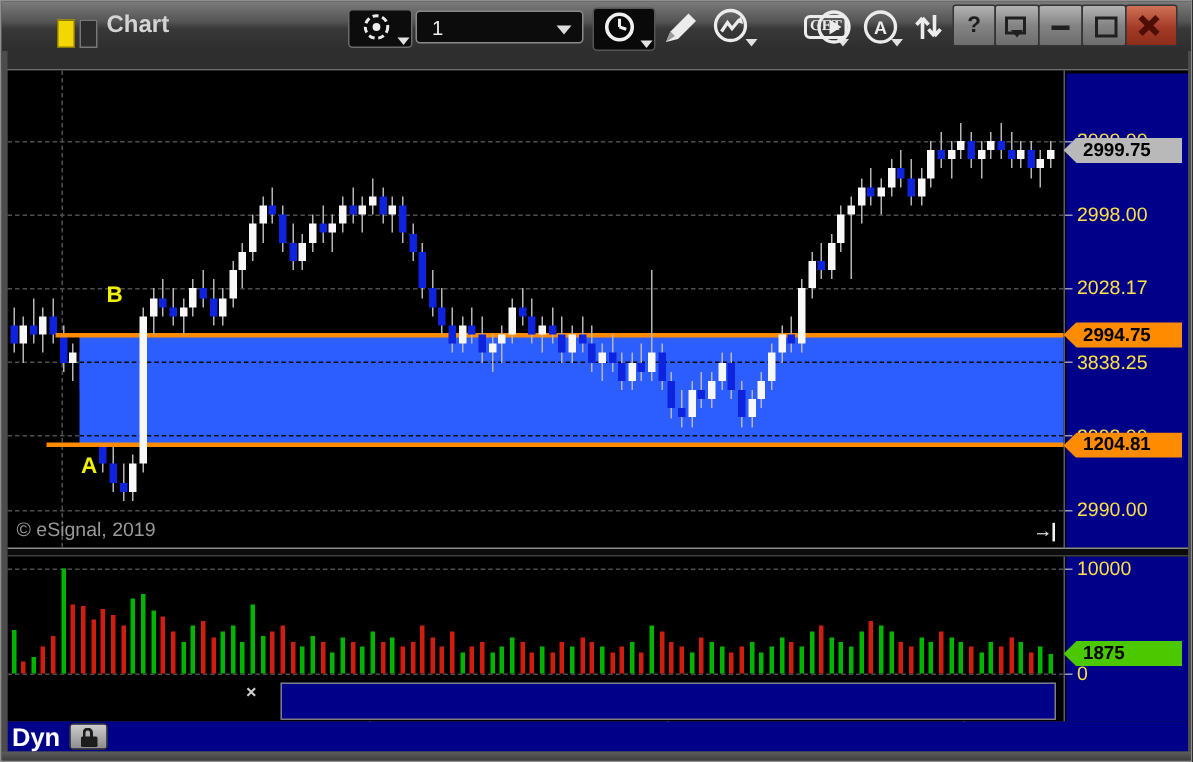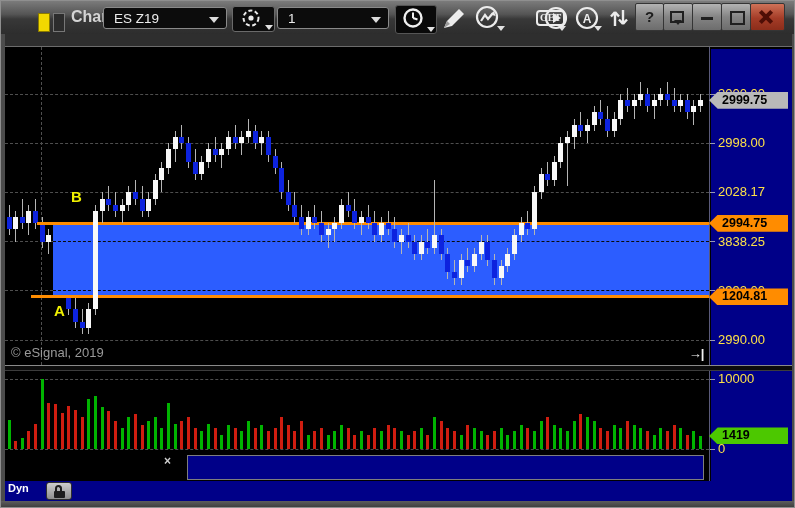--- a/index.html
+++ b/index.html
@@ -64,21 +64,21 @@
   #chart-header{position:absolute;left:10px;top:52px;font-size:12.5px;color:#e8e8e8;}
   #watermark{position:absolute;left:10px;top:344px;font-size:13px;color:#9a9a9a;}
   #goto-end{position:absolute;left:684px;top:345px;width:22px;height:17px;color:#f2f2f2;
     font-size:13px;font-weight:bold;text-align:center;line-height:16px;letter-spacing:-1px;}
   
   #vol-axisbox{position:absolute;left:186px;top:454px;width:517px;height:25px;background:#000088;
     border:1px solid #7e7e7e;box-sizing:border-box;}
   #vol-label{position:absolute;left:11px;top:457px;font-size:13.5px;color:#d8d8d8;}
   #vol-close{position:absolute;left:163px;top:453px;font-size:12px;color:#cfcfcf;font-weight:bold;cursor:default;}
   #time-strip{position:absolute;left:4px;top:480px;width:787px;height:20px;background:#000088;}
-  #dyn-label{position:absolute;left:7px;top:481px;font-size:11px;font-weight:bold;color:#fff;}
+  #dyn-label{position:absolute;left:7px;top:481px;font-size:17px;font-weight:bold;color:#fff;}
   #lock-btn{position:absolute;left:45px;top:481px;width:26px;height:18px;border-radius:3px;
     background:linear-gradient(#cdcdcd,#8d8d8d);border:1px solid #2e2e2e;box-sizing:border-box;}
   .lockbody{position:absolute;left:7px;top:8px;width:11px;height:7px;background:#1d1d1d;border-radius:1px;}
   .lockarc{position:absolute;left:8px;top:2px;width:7px;height:7px;border:2px solid #1d1d1d;
     border-bottom:none;border-radius:5px 5px 0 0;box-sizing:border-box;}
   
   .hgrid{position:absolute;left:4px;width:704px;height:0;border-top:1px dashed #4e4e4e;}
   .vgrid{position:absolute;top:46px;height:318px;width:0;border-left:1px dashed #4e4e4e;}
   .zone-grid{position:absolute;height:0;border-top:1px dashed #0a0a0a;}
   .wick{position:absolute;width:1px;background:#b5b5b5;}
@@ -97,24 +97,20 @@
 </head>
 <body>
 
 <div id="win">
 
   <div id="titlebar">
     <div id="pagebar-active" class="pagebar"></div>
     <div id="pagebar-inactive" class="pagebar"></div>
     <div id="app-title">Chart</div>
 
-    <div id="symbol-dd" class="ddbox">
-      <span>ES Z19</span>
-      <span class="dd-arrow"></span>
-    </div>
 
     <div id="gear-btn">
       <svg class="ico" width="39" height="22" viewBox="0 0 39 22">
         <circle cx="18" cy="11" r="7.5" fill="none" stroke="#ececec" stroke-width="2" stroke-dasharray="4 2.5"></circle>
         <circle cx="18" cy="11" r="2.6" fill="#ececec"></circle>
       </svg>
       <span class="mini-chev"></span>
     </div>
 
     <div id="interval-dd" class="ddbox">
@@ -545,21 +541,21 @@
       <div class="plabel" style="top: 281.8px;">2992.00</div>
       <div class="ptick" style="top: 339px;"></div>
       <div class="plabel" style="top: 331px;">2990.00</div>
       <div class="ptick" style="top: 378px;"></div>
       <div class="plabel" style="top: 370px;">10000</div>
       <div class="ptick" style="top: 448px;"></div>
       <div class="plabel" style="top: 440px;">0</div>
       <div class="flag" style="top: 90.65px; background: rgb(185, 185, 185);">2999.75</div>
       <div class="flag" style="top: 213.65px; background: rgb(255, 140, 0);">2994.75</div>
       <div class="flag" style="top: 287.45px; background: rgb(255, 140, 0);">1204.81</div>
-      <div class="flag" style="top: 426.375px; background: rgb(76, 200, 0);">1419</div>
+      <div class="flag" style="top: 426.375px; background: rgb(76, 200, 0);">1875</div>
       <div class="ttick" style="left: 245px;"></div>
       <div class="tlabel" style="left: 215px;">10:01</div>
       <div class="ttick" style="left: 444px;"></div>
       <div class="tlabel" style="left: 414px;">10:31</div>
       <div class="ttick" style="left: 641px;"></div>
       <div class="tlabel" style="left: 611px;">11:01</div>
     </div>
 
   <div id="pane-divider"></div>
   <div id="watermark">© eSignal, 2019</div>

